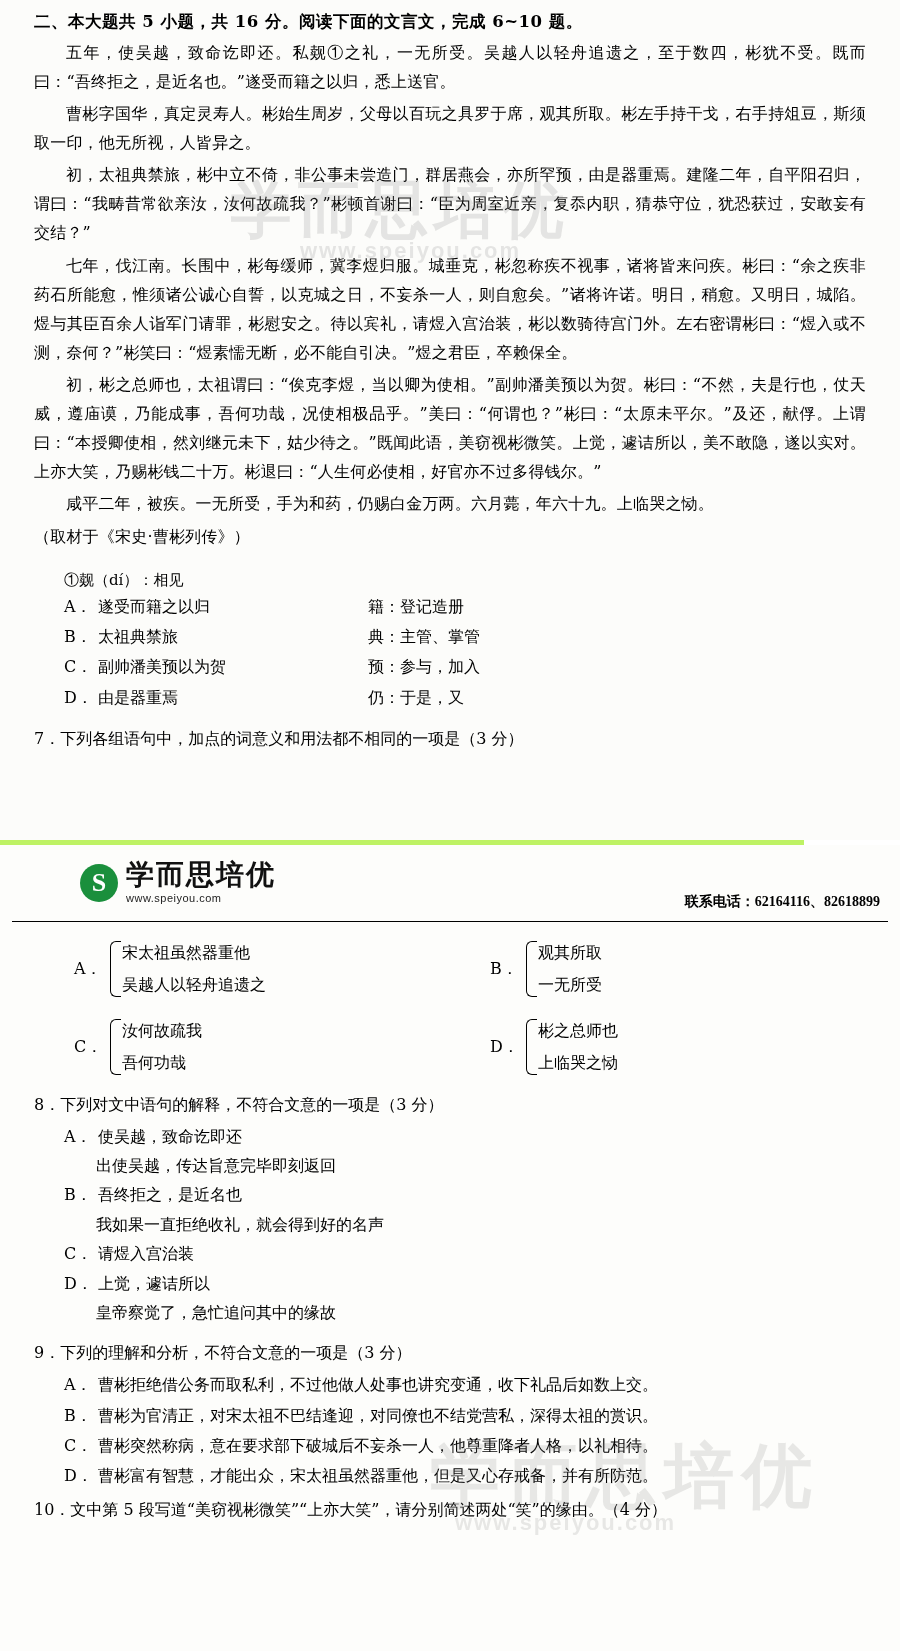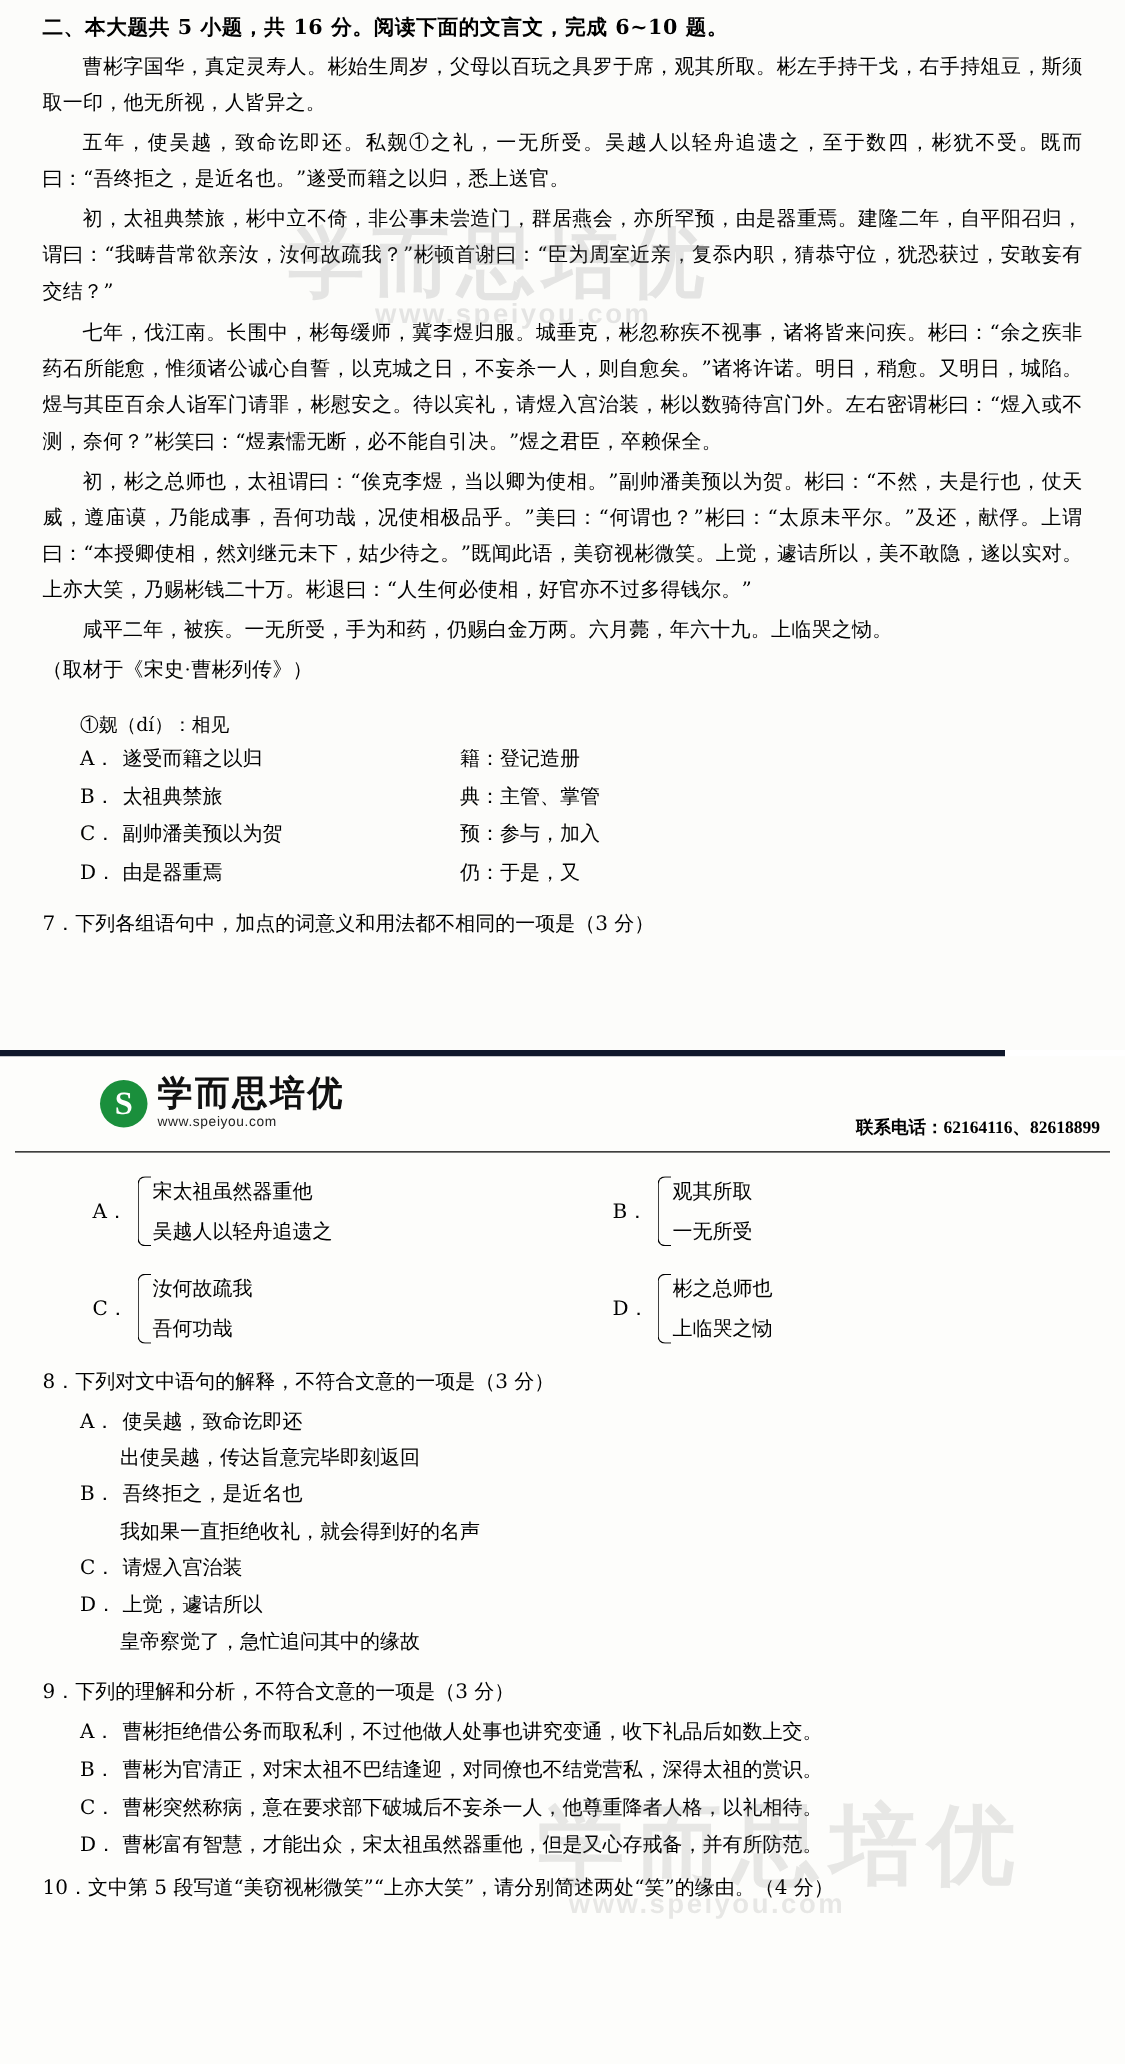--- a/index.html
+++ b/index.html
@@ -12,21 +12,21 @@
     height: 1651px;
     position: relative;
     font-family: "DejaVu Serif", "Liberation Serif", serif;
     color: #000;
     overflow: hidden;
   }
   .page {
     position: relative;
     width: 804px;
     height: 1651px;
-    background: #0f172a;
+    background: #bef264;
   }
   
   .sec-top {
     position: absolute;
     left: 0; top: 0;
     width: 900px;
     height: 840px;
     background: #fcfcfa;
     padding: 0;
   }
@@ -48,21 +48,21 @@
     line-height: 1.5;
   }
   p.body {
     font-size: 16px;
     line-height: 1.82;
     margin: 3px 0 0 0;
     text-align: justify;
     letter-spacing: 0.2px;
   }
   p.ind { text-indent: 2em; }
-  .right { text-align: right; font-family: Liberation Serif, serif; }
+  .right { text-align: right; }
   .note {
     font-size: 15px;
     margin: 20px 0 0 2em;
   }
   
   .q {
     font-size: 16px;
     line-height: 1.8;
     margin: 12px 0 0 0;
   }
@@ -203,22 +203,22 @@
 </head>
 <body>
 
 <div class="page">
 
   <div class="sec-top">
     <div class="wrap">
 
       <div class="hd">二、本大题共 5 小题，共 16 分。阅读下面的文言文，完成 6~10 题。</div>
 
+      <p class="body ind">五年，使吴越，致命讫即还。私觌①之礼，一无所受。吴越人以轻舟追遗之，至于数四，彬犹不受。既而曰：“吾终拒之，是近名也。”遂受而籍之以归，悉上送官。</p>
       <p class="body ind">曹彬字国华，真定灵寿人。彬始生周岁，父母以百玩之具罗于席，观其所取。彬左手持干戈，右手持俎豆，斯须取一印，他无所视，人皆异之。</p>
-      <p class="body ind">五年，使吴越，致命讫即还。私觌①之礼，一无所受。吴越人以轻舟追遗之，至于数四，彬犹不受。既而曰：“吾终拒之，是近名也。”遂受而籍之以归，悉上送官。</p>
       <p class="body ind">初，太祖典禁旅，彬中立不倚，非公事未尝造门，群居燕会，亦所罕预，由是器重焉。建隆二年，自平阳召归，谓曰：“我畴昔常欲亲汝，汝何故疏我？”彬顿首谢曰：“臣为周室近亲，复忝内职，猜恭守位，犹恐获过，安敢妄有交结？”</p>
       <p class="body ind">七年，伐江南。长围中，彬每缓师，冀李煜归服。城垂克，彬忽称疾不视事，诸将皆来问疾。彬曰：“余之疾非药石所能愈，惟须诸公诚心自誓，以克城之日，不妄杀一人，则自愈矣。”诸将许诺。明日，稍愈。又明日，城陷。煜与其臣百余人诣军门请罪，彬慰安之。待以宾礼，请煜入宫治装，彬以数骑待宫门外。左右密谓彬曰：“煜入或不测，奈何？”彬笑曰：“煜素懦无断，必不能自引决。”煜之君臣，卒赖保全。</p>
       <p class="body ind">初，彬之总师也，太祖谓曰：“俟克李煜，当以卿为使相。”副帅潘美预以为贺。彬曰：“不然，夫是行也，仗天威，遵庙谟，乃能成事，吾何功哉，况使相极品乎。”美曰：“何谓也？”彬曰：“太原未平尔。”及还，献俘。上谓曰：“本授卿使相，然刘继元未下，姑少待之。”既闻此语，美窃视彬微笑。上觉，遽诘所以，美不敢隐，遂以实对。上亦大笑，乃赐彬钱二十万。彬退曰：“人生何必使相，好官亦不过多得钱尔。”</p>
       <p class="body ind">咸平二年，被疾。一无所受，手为和药，仍赐白金万两。六月薨，年六十九。上临哭之恸。</p>
 
       <p class="body right">（取材于《宋史·曹彬列传》）</p>
 
       <div class="note">①觌（dí）：相见</div>
 
       <div class="opts">

